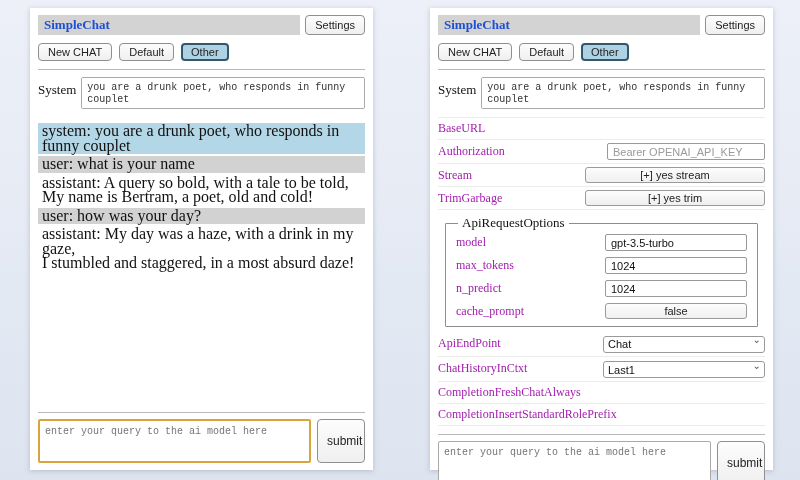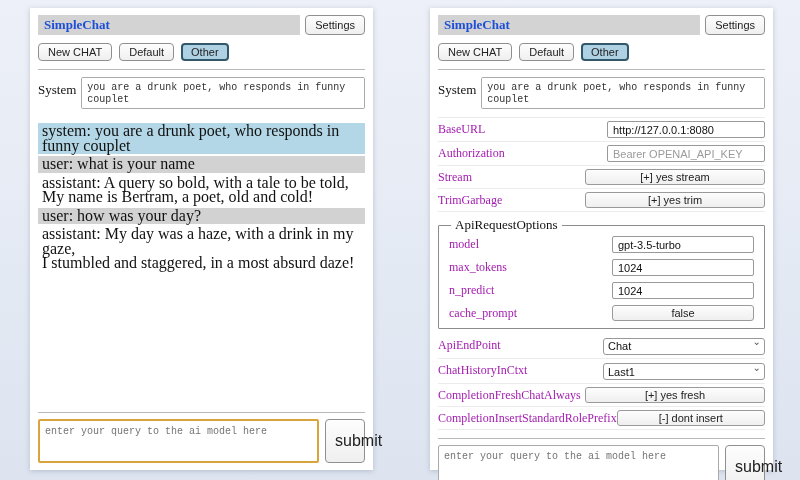--- a/index.html
+++ b/index.html
@@ -47,21 +47,21 @@
   .chat-log { margin-top:8px; }
   .msg { font-size:16px; line-height:14.5px; padding:1px 4px; margin-bottom:2px; white-space:pre-line; color:#111; }
   .msg.system { background:var(--system-msg-bg,#b3d7e6); }
   .msg.user { background:var(--user-msg-bg,#d2d2d2); }
   .msg.assistant { background:transparent; }
   .flex-spacer { flex:1; }
   
   .query-row { display:flex; gap:6px; margin-top:4px; align-items:stretch; }
   .query-textarea { flex:1; height:44px; line-height:13px; color:#666; }
   .query-textarea.focused { border:2px solid var(--query-focus-border,#d9a43b); }
-  .submit-btn { width:40px; font-size:16px; }
+  .submit-btn { width:48px; font-size:12px; }
   
   .settings { margin-top:2px; border-top:1px solid #ececec; }
   .settings-row {
     display:flex; justify-content:space-between; align-items:center;
     padding:3px 0; border-bottom:1px solid #ececec; min-height:21px;
   }
   .settings-label { font-size:12px; color:#a21caf; }
   .control-input {
     width:158px; height:17px; font-family:"Liberation Sans", sans-serif;
     font-size:11px; color:#111; border:1px solid #999; border-radius:2px;
@@ -74,21 +74,21 @@
     appearance:none; -webkit-appearance:none; width:100%; height:17px;
     font-family:Liberation Sans, sans-serif; font-size:11px; color:#111;
     border:1px solid #999; border-radius:3px; background:#fff; padding:0 14px 0 4px;
   }
   .chev {
     position:absolute; right:4px; top:0px; font-size:10px; color:#555;
     pointer-events:none; font-family:"Liberation Sans", sans-serif;
   }
   fieldset.api-options {
     border:1px solid #8d8d8d; border-radius:1px;
-    margin:5px 0 4px; padding:0 10px 4px;
+    margin:5px 7px 4px; padding:0 10px 4px;
   }
   fieldset.api-options legend { font-size:13px; padding:0 4px; margin-left:2px; color:#111; }
   fieldset.api-options .settings-row { border-bottom:none; padding:3px 0; }
   fieldset .control-input, fieldset .toggle-btn { width:142px; }
 </style>
 </head>
 <body>
 
 <div class="wrap">
 
@@ -136,21 +136,20 @@
     </div>
     <hr class="divider">
     <div class="system-row">
       <span class="system-label">System</span>
       <textarea class="system-textarea" spellcheck="false" style="">you are a drunk poet, who responds in funny couplet</textarea>
     </div>
 
     <div class="settings">
       <div class="settings-row">
         <span class="settings-label">BaseURL</span>
-        <input class="control-input" value="http://127.0.0.1:8080" style="">
       </div>
       <div class="settings-row">
         <span class="settings-label">Authorization</span>
         <input class="control-input" placeholder="Bearer OPENAI_API_KEY" style="">
       </div>
       <div class="settings-row">
         <span class="settings-label">Stream</span>
         <button class="btn toggle-btn">[+] yes stream</button>
       </div>
       <div class="settings-row">
@@ -191,25 +190,23 @@
         <span class="settings-label">ChatHistoryInCtxt</span>
         <span class="select-wrap">
           <select class="control-select">
             <option>Last1</option>
           </select>
           <span class="chev">⌄</span>
         </span>
       </div>
       <div class="settings-row">
         <span class="settings-label">CompletionFreshChatAlways</span>
-        <button class="btn toggle-btn">[+] yes fresh</button>
       </div>
       <div class="settings-row">
         <span class="settings-label">CompletionInsertStandardRolePrefix</span>
-        <button class="btn toggle-btn">[-] dont insert</button>
       </div>
     </div>
 
     <div class="flex-spacer"></div>
     <hr class="divider">
     <div class="query-row">
       <textarea class="query-textarea" spellcheck="false" placeholder="enter your query to the ai model here" style=""></textarea>
       <button class="btn submit-btn">submit</button>
     </div>
   </div>

